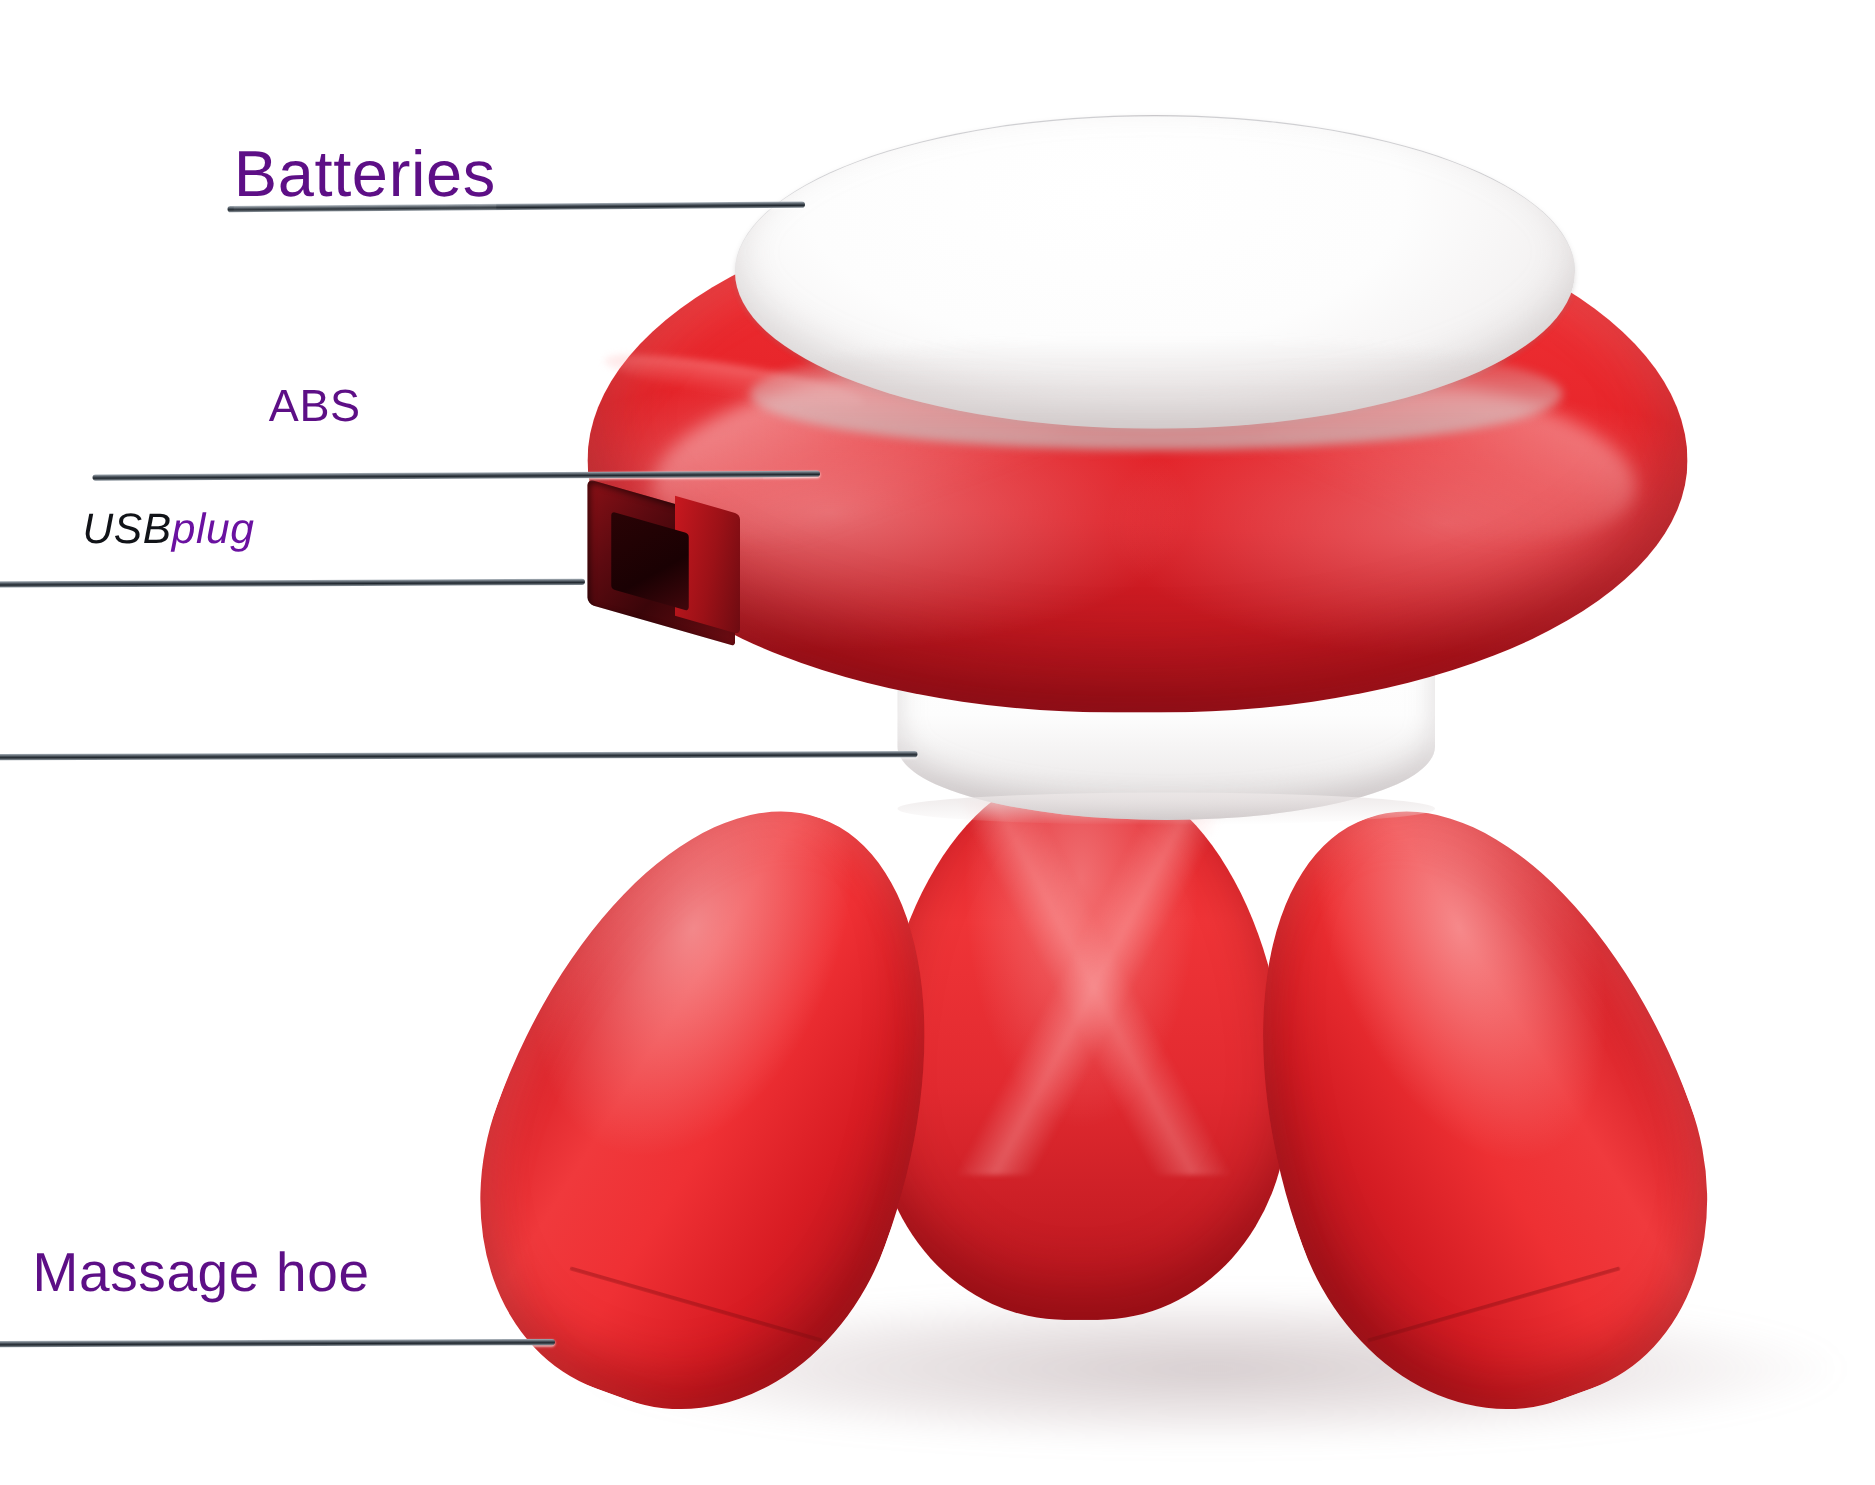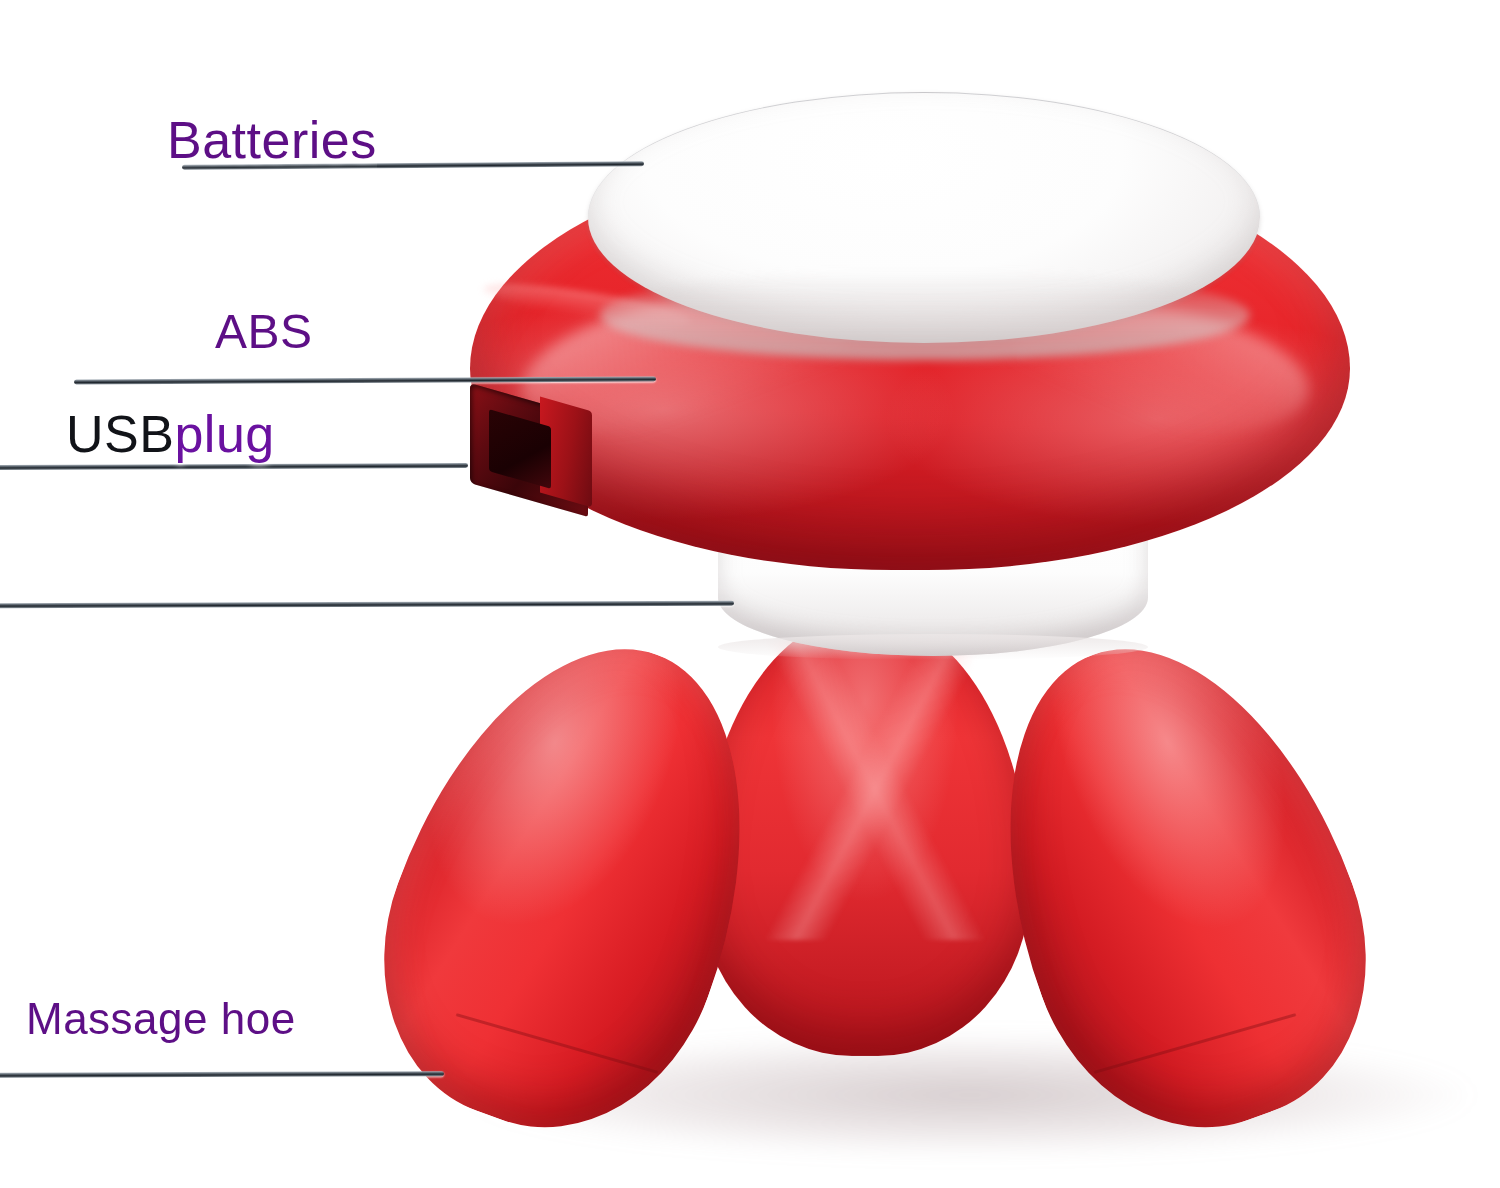--- a/index.html
+++ b/index.html
@@ -12,23 +12,23 @@
     position:absolute;
     color:#5d0f86;
     font-family:"Liberation Sans",sans-serif;
     font-weight:400;
     white-space:nowrap;
     letter-spacing:.5px;
     text-shadow:0 2px 6px rgba(255,255,255,.95), 0 0 3px rgba(255,255,255,.9);
     background:linear-gradient(180deg,rgba(255,255,255,0) 0%,rgba(255,255,255,.55) 55%,rgba(255,255,255,0) 100%);
   }
   .lbl-batt1{left:108px;top:36px;font-size:52px;}
-  .lbl-batt2{left:167px;top:110px;font-size:52px;}
-  .lbl-abs{left:215px;top:304px;font-size:48px;}
-  .lbl-usb{left:66px;top:404px;font-size:52px;}
+  .lbl-batt2{left:187px;top:110px;font-size:52px;}
+  .lbl-abs{left:215px;top:304px;font-size:36px;}
+  .lbl-usb{left:66px;top:404px;font-size:34px;font-style:italic;}
   .lbl-usb .usb-word{color:#111318;}
   .lbl-usb .plug-word{color:#6a11a0;}
   .lbl-sil{left:75px;top:535px;font-size:52px;}
   .lbl-mass{left:26px;top:994px;font-size:44px;}
 
   
   .leader{
     position:absolute;
     height:5px;
     background:linear-gradient(180deg,#aab3bb 0%,#4a535c 38%,#20272e 62%,#8e979f 100%);

